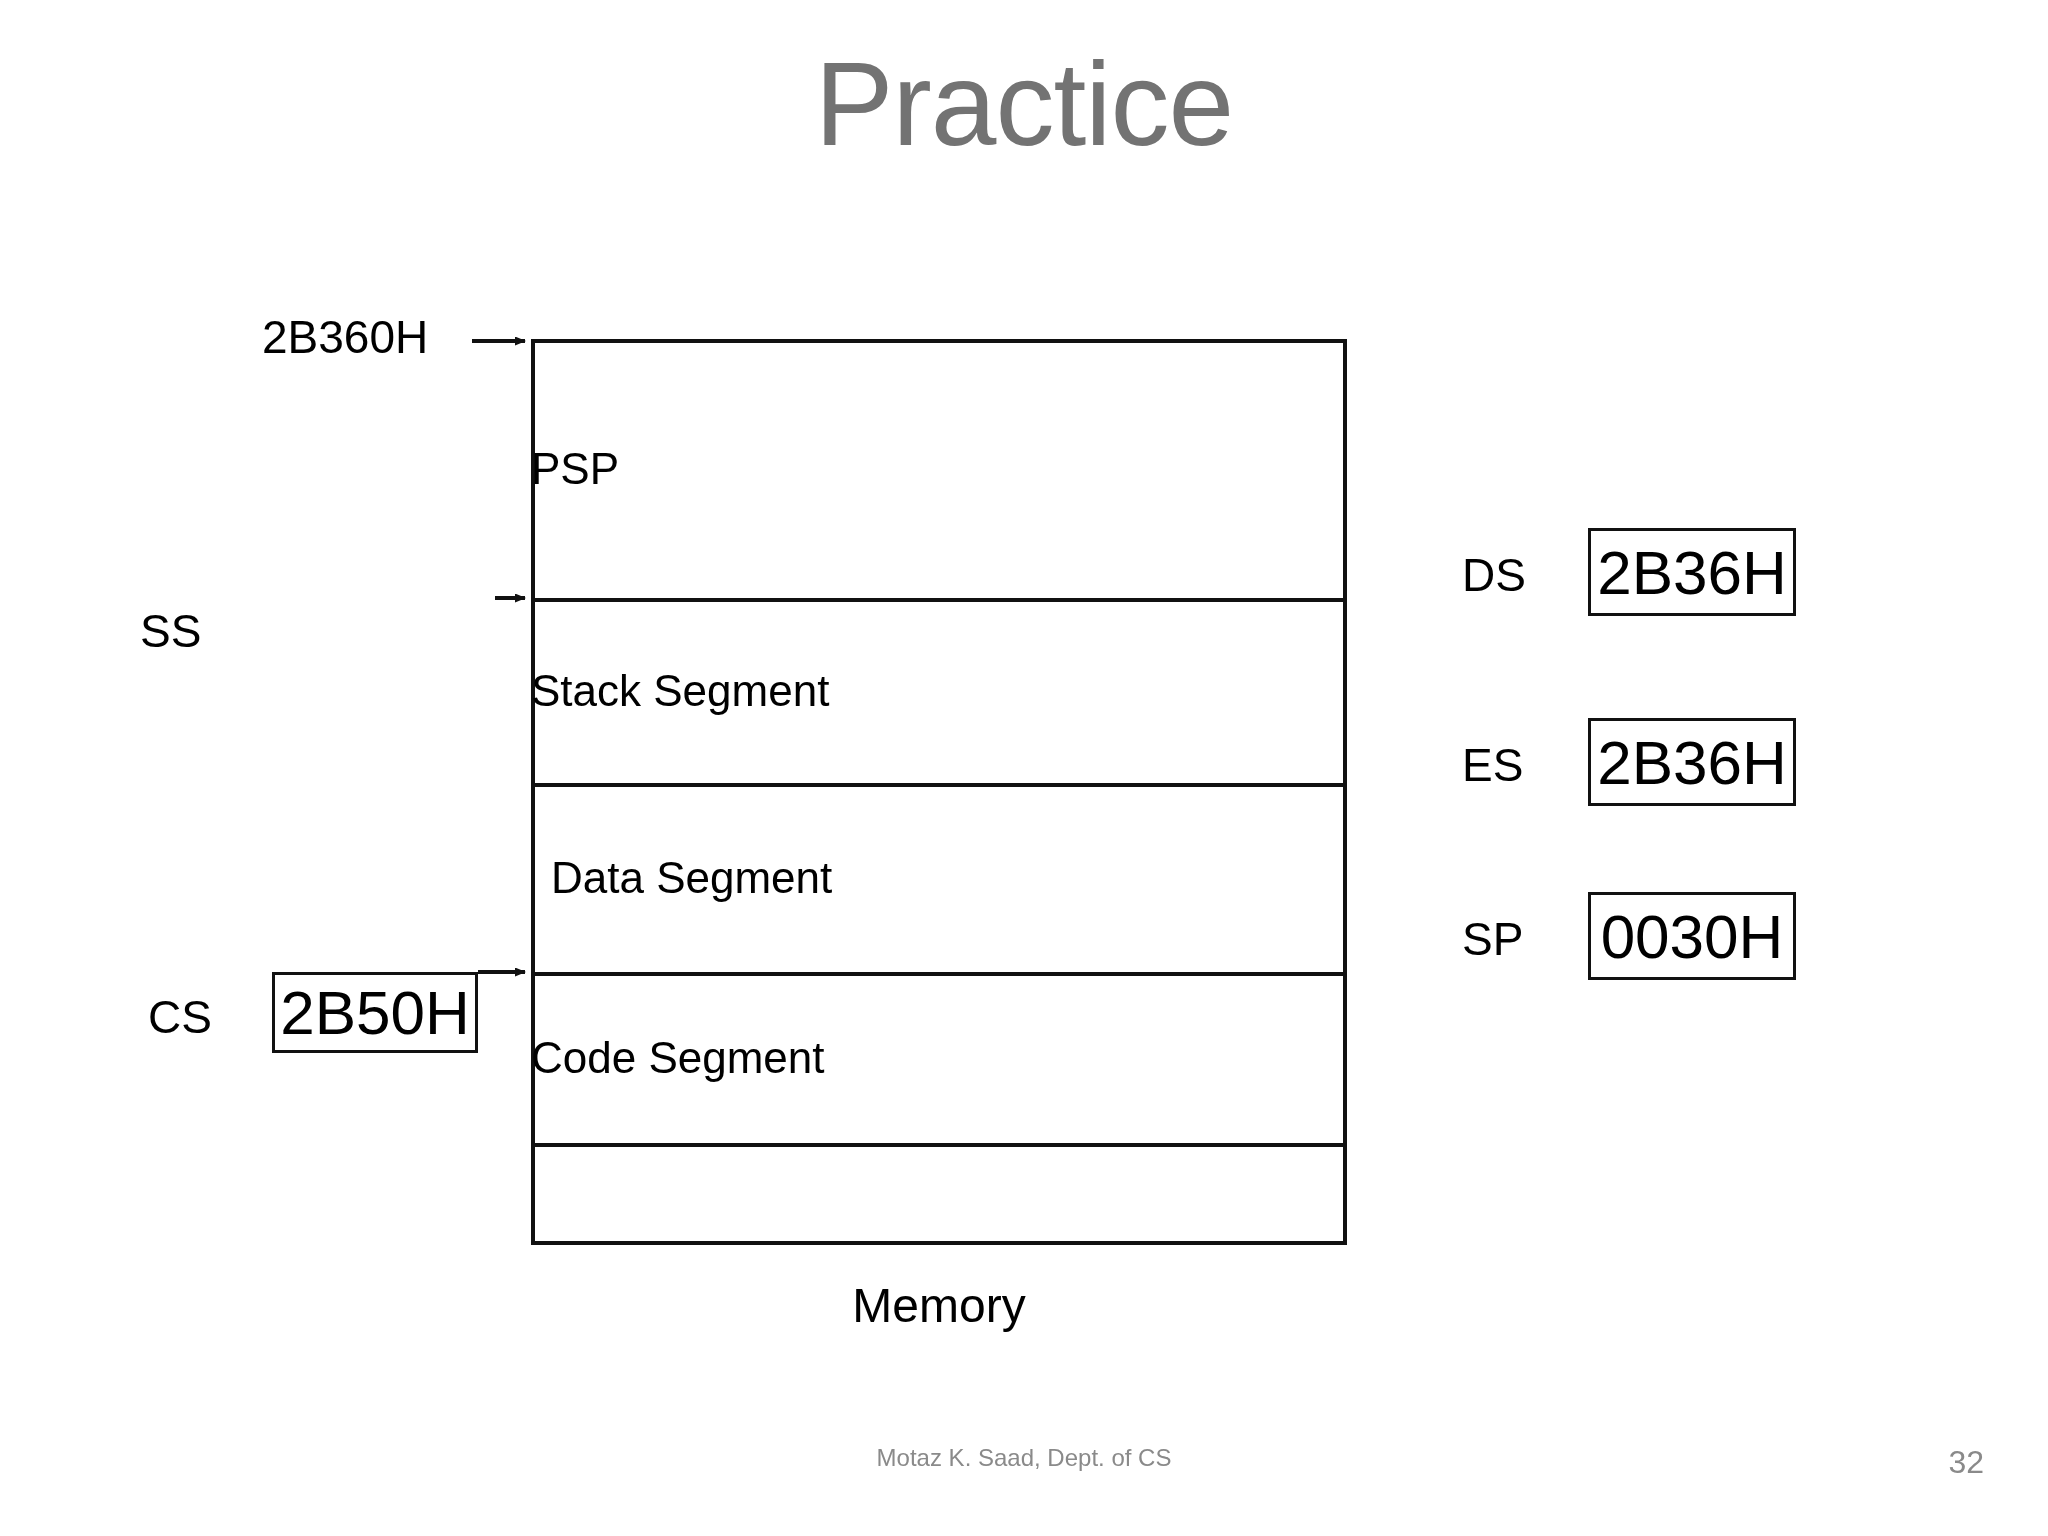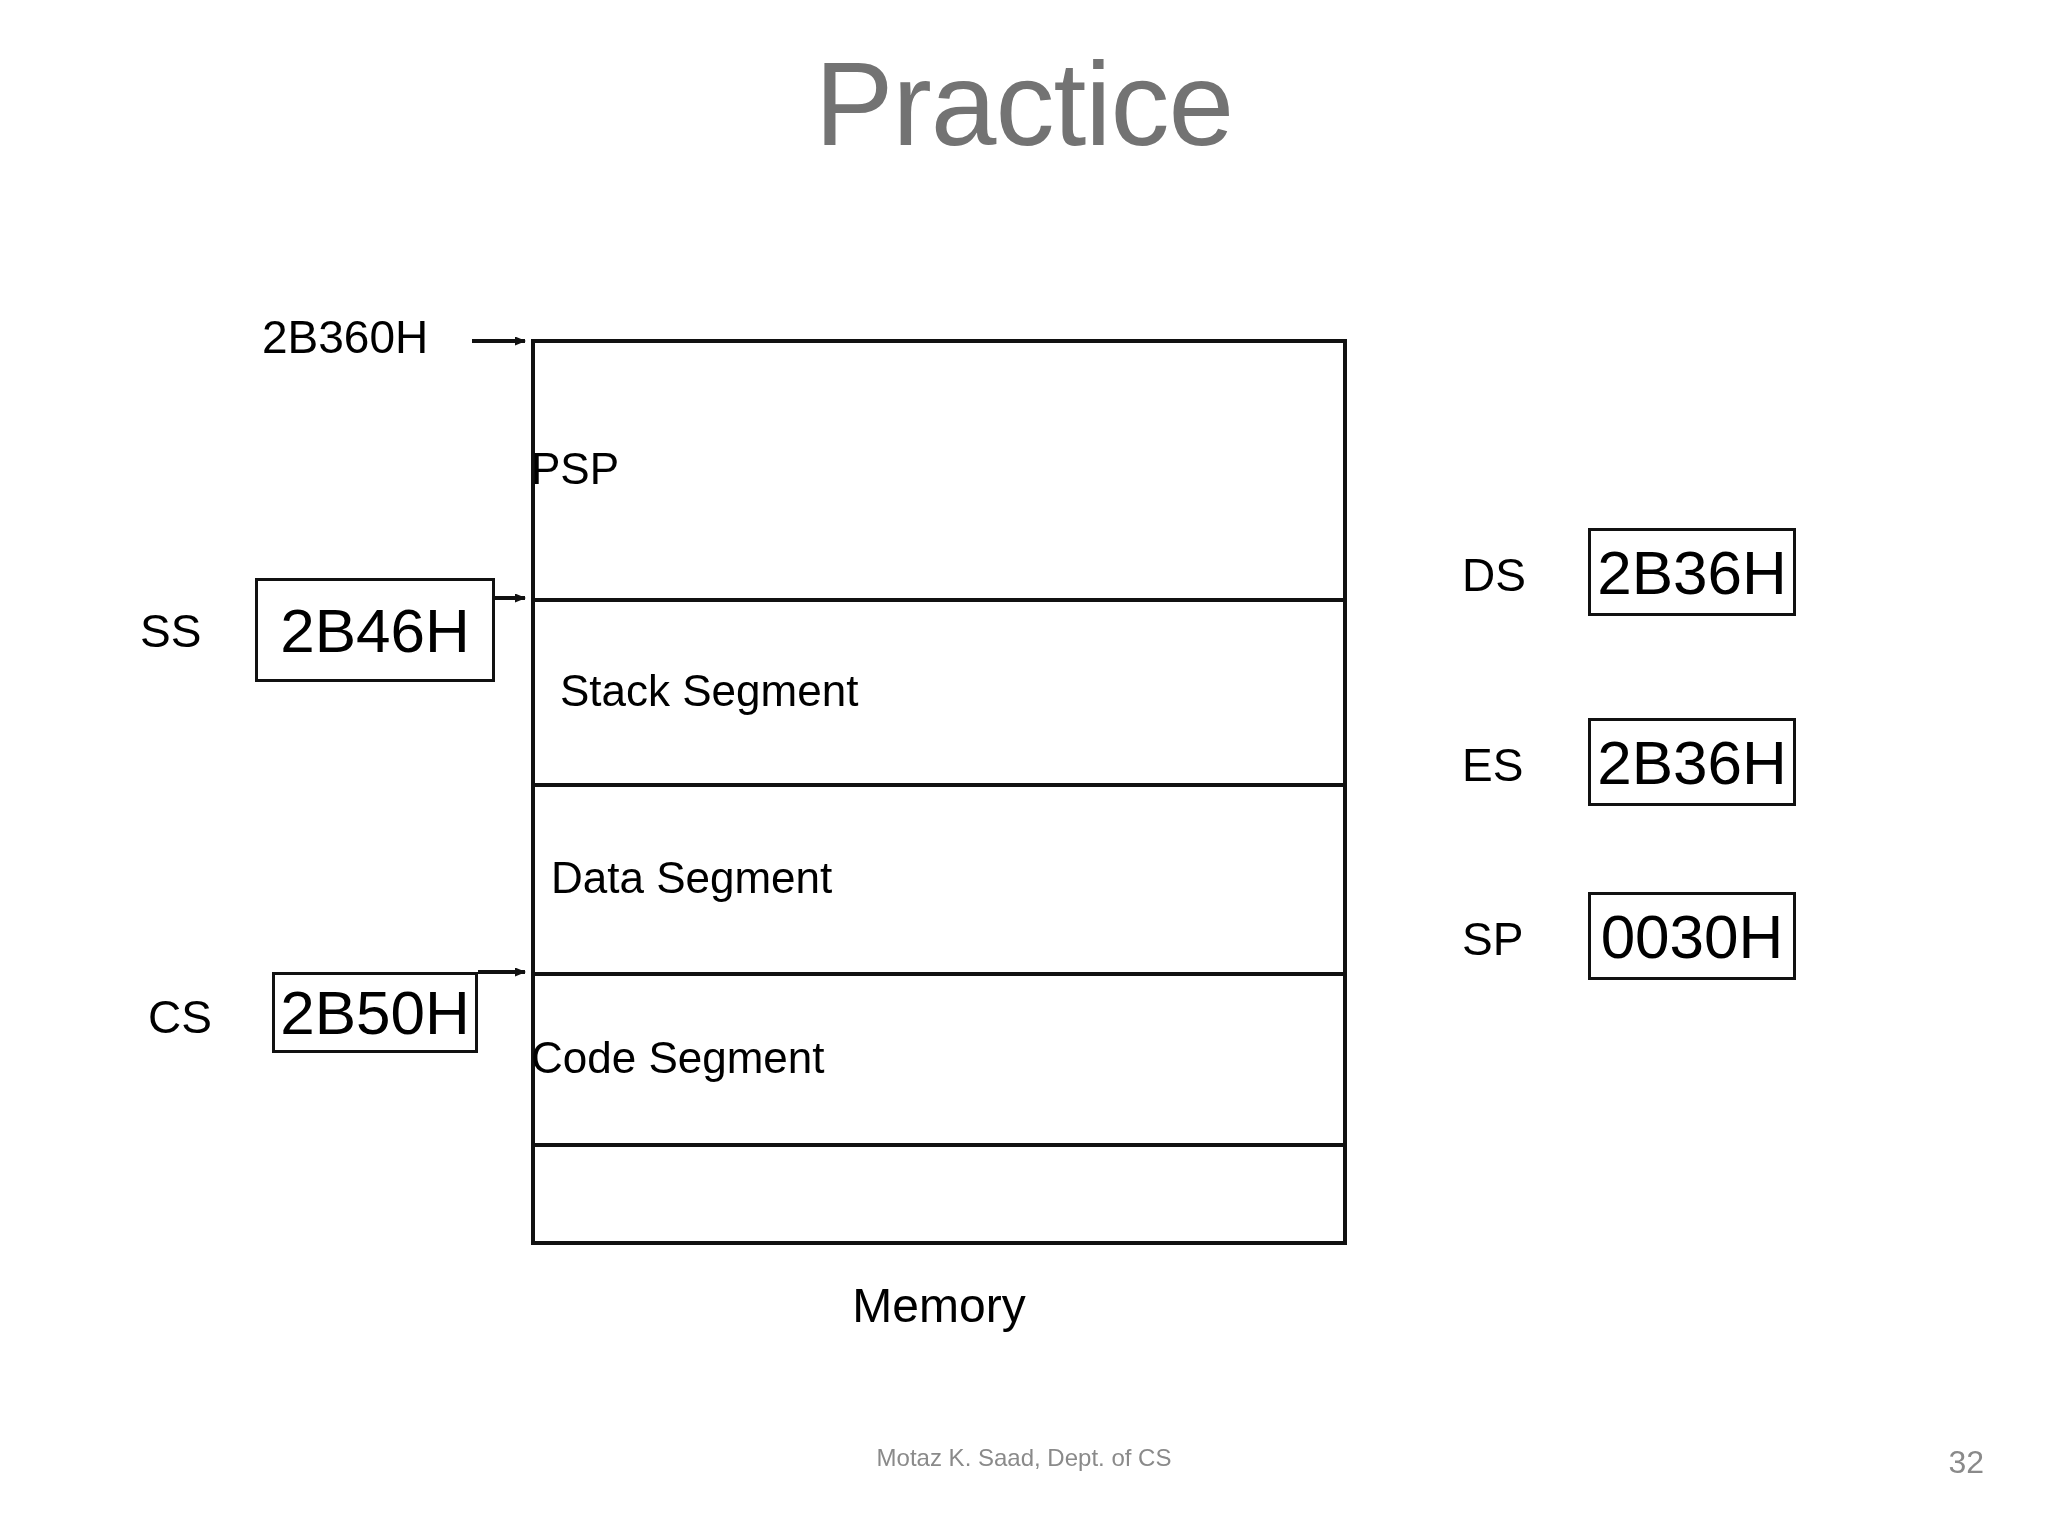--- a/index.html
+++ b/index.html
@@ -175,21 +175,21 @@
   <div id="addr-top-label">2B360H</div>
 
   <div id="memory-diagram">
     <div class="mem-outline"></div>
 
     <div class="mem-row" style="top:0px; height:259px;">
       <span class="mem-row-label">PSP</span>
     </div>
     <div class="mem-divider" style="top:259px;"></div>
 
-    <div class="mem-row" style="top:259px; height:185px;margin-left:29px;">
+    <div class="mem-row" style="top:259px; height:185px;">
       <span class="mem-row-label">Stack Segment</span>
     </div>
     <div class="mem-divider" style="top:444px;"></div>
 
     <div class="mem-row" style="top:444px; height:189px;padding-left:20px;">
       <span class="mem-row-label">Data Segment</span>
     </div>
     <div class="mem-divider" style="top:633px;"></div>
 
     <div class="mem-row" style="top:633px; height:171px;">
@@ -198,23 +198,20 @@
     <div class="mem-divider" style="top:804px;"></div>
 
     <div class="mem-row" style="top:804px; height:102px;">
       <span class="mem-row-label"></span>
     </div>
   </div>
 
   <div id="memory-caption">Memory</div>
 
   <div class="reg-label" style="left:140px; top:604px;">SS</div>
-  <div class="reg-box" style="left:255px; top:578px; width:240px; height:104px;">
-    <span class="reg-box-value">2B46H</span>
-  </div>
 
   <div class="reg-label" style="left:148px; top:990px;">CS</div>
   <div class="reg-box" style="left:272px; top:972px; width:206px; height:81px;">
     <span class="reg-box-value">2B50H</span>
   </div>
 
   <div class="reg-label" style="left:1462px; top:548px;">DS</div>
   <div class="reg-box" style="left:1588px; top:528px; width:208px; height:88px;">
     <span class="reg-box-value">2B36H</span>
   </div>

